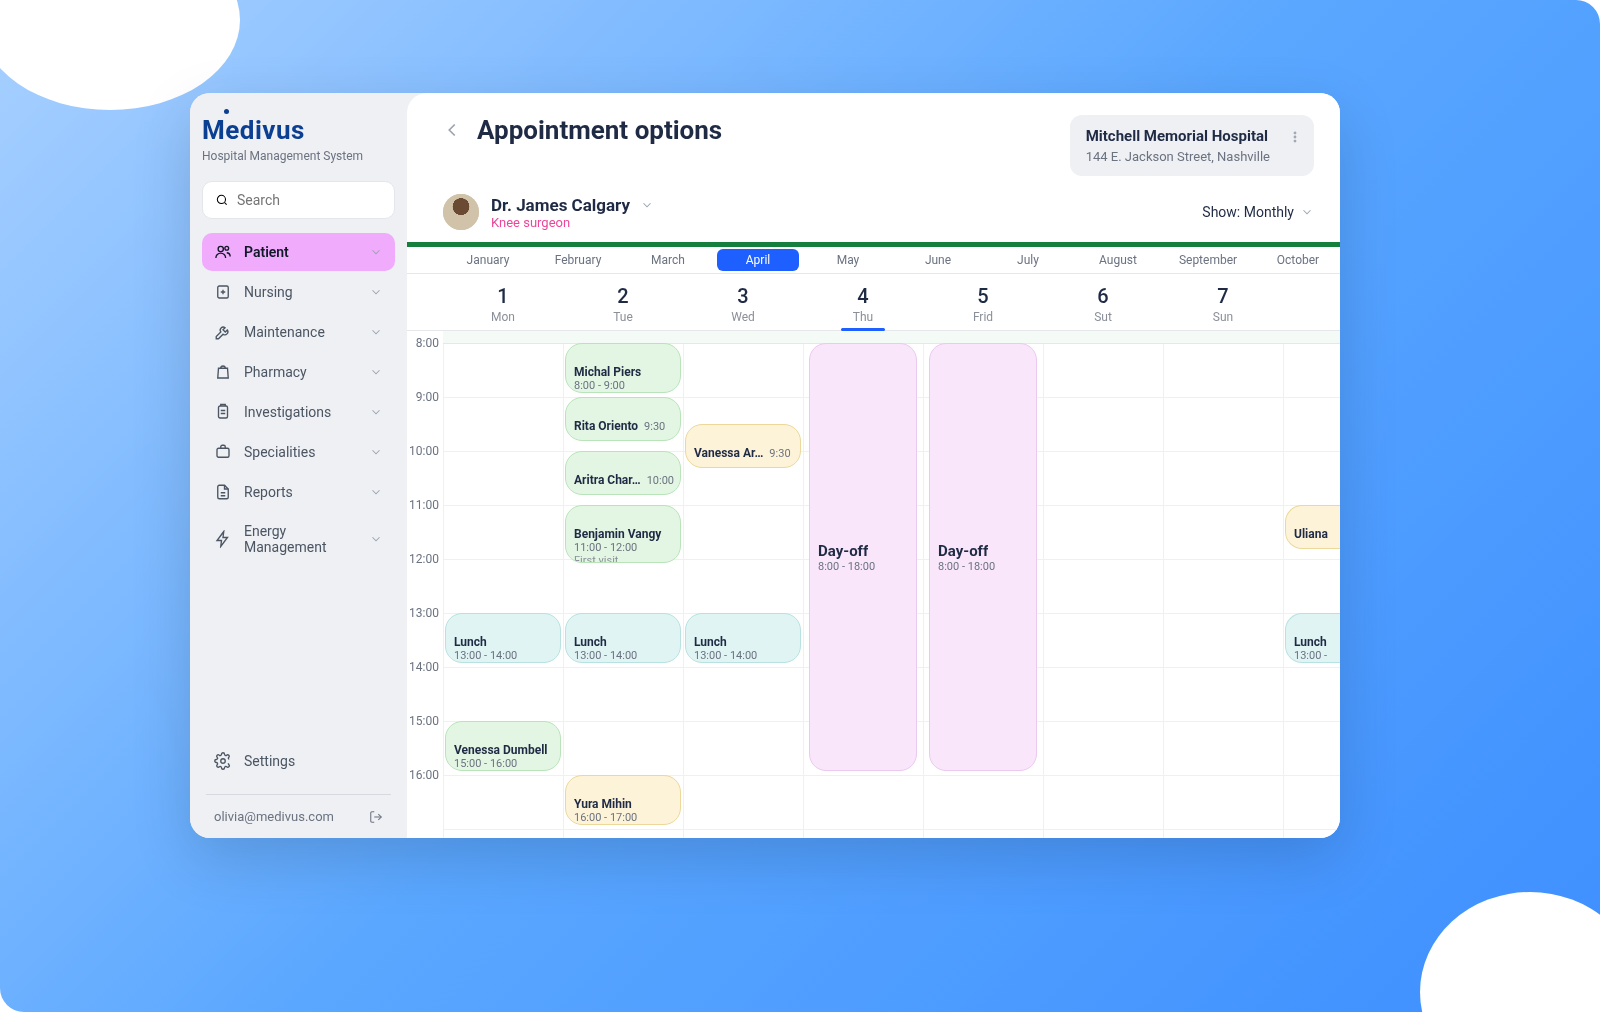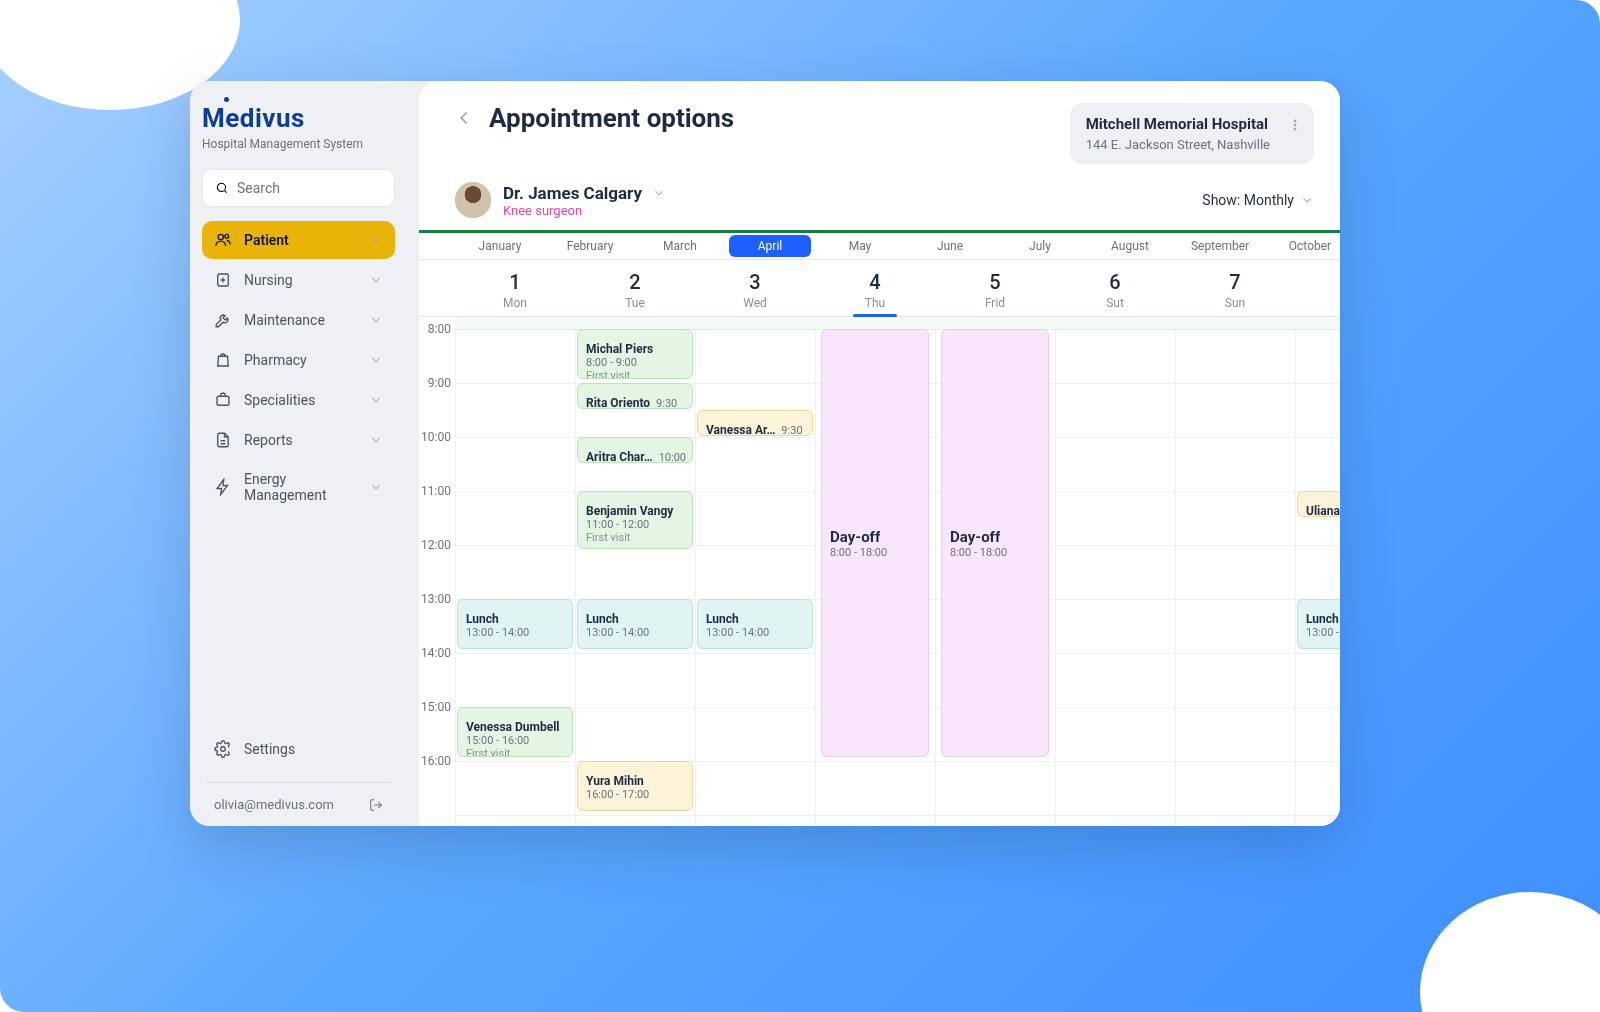--- a/index.html
+++ b/index.html
@@ -14,28 +14,27 @@
 .blob-tl {
   position: absolute; top: -70px; left: -20px;
   width: 260px; height: 180px; background: #fff; border-radius: 50%;
 }
 .blob-br {
   position: absolute; bottom: -80px; right: -40px;
   width: 220px; height: 200px; background: #fff; border-radius: 50%;
 }
 
 .app {
-  position: absolute; top: 81px; left: 190px;
+  position: absolute; top: 93px; left: 190px;
   width: 1150px; height: 745px;
   background: #eef0f3;
   border-radius: 20px;
   overflow: hidden;
   box-shadow: 0 20px 60px rgba(0,0,0,.15);
   display: flex;
-  gap: 12px;
 }
 
 .sidebar {
   width: 217px; height: 100%;
   background: #eef0f3;
   padding: 22px 12px 14px 12px;
   display: flex; flex-direction: column;
 }
 .brand-name { font-size: 26px; font-weight: 700; color: #0b3f91; letter-spacing: .5px; position: relative; padding-left: 0; }
 .brand-name::before { content: ""; position: absolute; top: -6px; left: 22px; width: 5px; height: 5px; background: #0b3f91; border-radius: 50%; }
@@ -44,21 +43,21 @@
   margin-top: 18px; background: #fff; border-radius: 10px; height: 38px;
   display: flex; align-items: center; padding: 0 12px; gap: 8px; border: 1px solid #e3e6eb;
 }
 .search input { border: none; outline: none; font-size: 14px; color: #333; flex: 1; background: transparent; }
 .nav { margin-top: 14px; display: flex; flex-direction: column; gap: 2px; }
 .nav-item {
   display: flex; align-items: center; gap: 12px;
   padding: 10px 12px; border-radius: 10px; cursor: pointer;
   font-size: 14px; color: #4b5563;
 }
-.nav-item.active { background: #eab308; color: #111827; font-weight: 600; }
+.nav-item.active { background: #f0abfc; color: #111827; font-weight: 600; }
 .nav-item .chev { margin-left: auto; color: #9ca3af; }
 .sidebar-footer { margin-top: auto; }
 .settings-row { display: flex; align-items: center; gap: 12px; padding: 10px 12px; font-size: 14px; color: #4b5563; cursor: pointer; }
 .divider { height: 1px; background: #d6d9df; margin: 14px 4px; }
 .user-row { display: flex; align-items: center; justify-content: space-between; padding: 0 12px; font-size: 13px; color: #6b7280; }
 
 .main {
   flex: 1; background: #fff; border-radius: 20px 0 0 0;
   display: flex; flex-direction: column; overflow: hidden;
   position: relative;
@@ -81,21 +80,21 @@
   padding: 18px 26px 12px 36px; display: flex; align-items: center; justify-content: space-between;
 }
 .doctor-info { display: flex; align-items: center; gap: 12px; }
 .avatar { width: 36px; height: 36px; border-radius: 50%; background: #d1c3a9 center/cover; position: relative; overflow: hidden; }
 .avatar::after { content:""; position:absolute; inset:0; background: radial-gradient(circle at 50% 35%, #6b4a33 0 28%, #d1c3a9 29% 100%); }
 .doc-name { font-size: 17px; font-weight: 700; color: #1f2a44; display: flex; align-items: center; gap: 10px; }
 .doc-role { font-size: 13px; color: #ec4899; }
 .view-toggle { font-size: 14px; color: #1f2a44; display: flex; align-items: center; gap: 6px; cursor: pointer; }
 
 .months {
-  display: flex; border-top: 3px solid #15803d; border-bottom: 1px solid #e5e7eb;
+  display: flex; border-top: 5px solid #15803d; border-bottom: 1px solid #e5e7eb;
   padding-left: 36px;
 }
 .month {
   flex: 0 0 90px; text-align: center; font-size: 12px; color: #6b7280;
   padding: 6px 0; cursor: pointer;
 }
 .month.active {
   background: #1d5fff; color: #fff; border-radius: 6px; margin: 2px 4px; padding: 4px 0;
   flex: 0 0 82px;
 }
@@ -124,21 +123,21 @@
   background:
     repeating-linear-gradient(to bottom, #eef0f3 0 1px, transparent 1px 54px),
     repeating-linear-gradient(to right, #eef0f3 0 1px, transparent 1px 120px);
 }
 .grid::before {
   content:""; position:absolute; top:-12px; left:0; right:0; height:12px;
   background:#f4faf5; border-bottom:1px solid #e5e7eb;
 }
 
 .evt {
-  position: absolute; border-radius: 6px; padding: 12px 8px; font-size: 12px;
+  position: absolute; border-radius: 17px; padding: 21px 8px; font-size: 12px;
   border: 1px solid; overflow: hidden;
 }
 .evt .et { font-weight: 700; color: #1f2a44; white-space: nowrap; overflow: hidden; text-overflow: ellipsis; }
 .evt .es { color: #6b7280; font-size: 11px; }
 .evt .en { color: #8a8f99; font-size: 11px; }
 .evt.inline .et { display: inline; margin-right: 6px; }
 .evt.inline .es { display: inline; }
 .evt.green  { background: #e3f6e3; border-color: #b9e4b9; }
 .evt.yellow { background: #fdf3d9; border-color: #ecd89a; }
 .evt.blue   { background: #e0f4f4; border-color: #b8e2e2; }
@@ -202,20 +201,30 @@
             <svg class="icon sm chev" viewBox="0 0 24 24">
               <path d="m6 9 6 6 6-6"></path>
             </svg>
           </div>
           <div class="nav-item">
             <svg class="icon" viewBox="0 0 24 24">
               <path d="M6 7h12l1 13H5z"></path>
               <path d="M9 7a3 3 0 0 1 6 0"></path>
             </svg>
             <span>Pharmacy</span>
+            <svg class="icon sm chev" viewBox="0 0 24 24">
+              <path d="m6 9 6 6 6-6"></path>
+            </svg>
+          </div>
+          <div class="nav-item">
+            <svg class="icon" viewBox="0 0 24 24">
+              <rect x="6" y="4" width="12" height="16" rx="2"></rect>
+              <path d="M9 4V2h6v2M9 10h6M9 14h6"></path>
+            </svg>
+            <span>Investigations</span>
             <svg class="icon sm chev" viewBox="0 0 24 24">
               <path d="m6 9 6 6 6-6"></path>
             </svg>
           </div>
           <div class="nav-item">
             <svg class="icon" viewBox="0 0 24 24">
               <rect x="4" y="7" width="16" height="12" rx="2"></rect>
               <path d="M9 7V5a2 2 0 0 1 2-2h2a2 2 0 0 1 2 2v2"></path>
             </svg>
             <span>Specialities</span>

